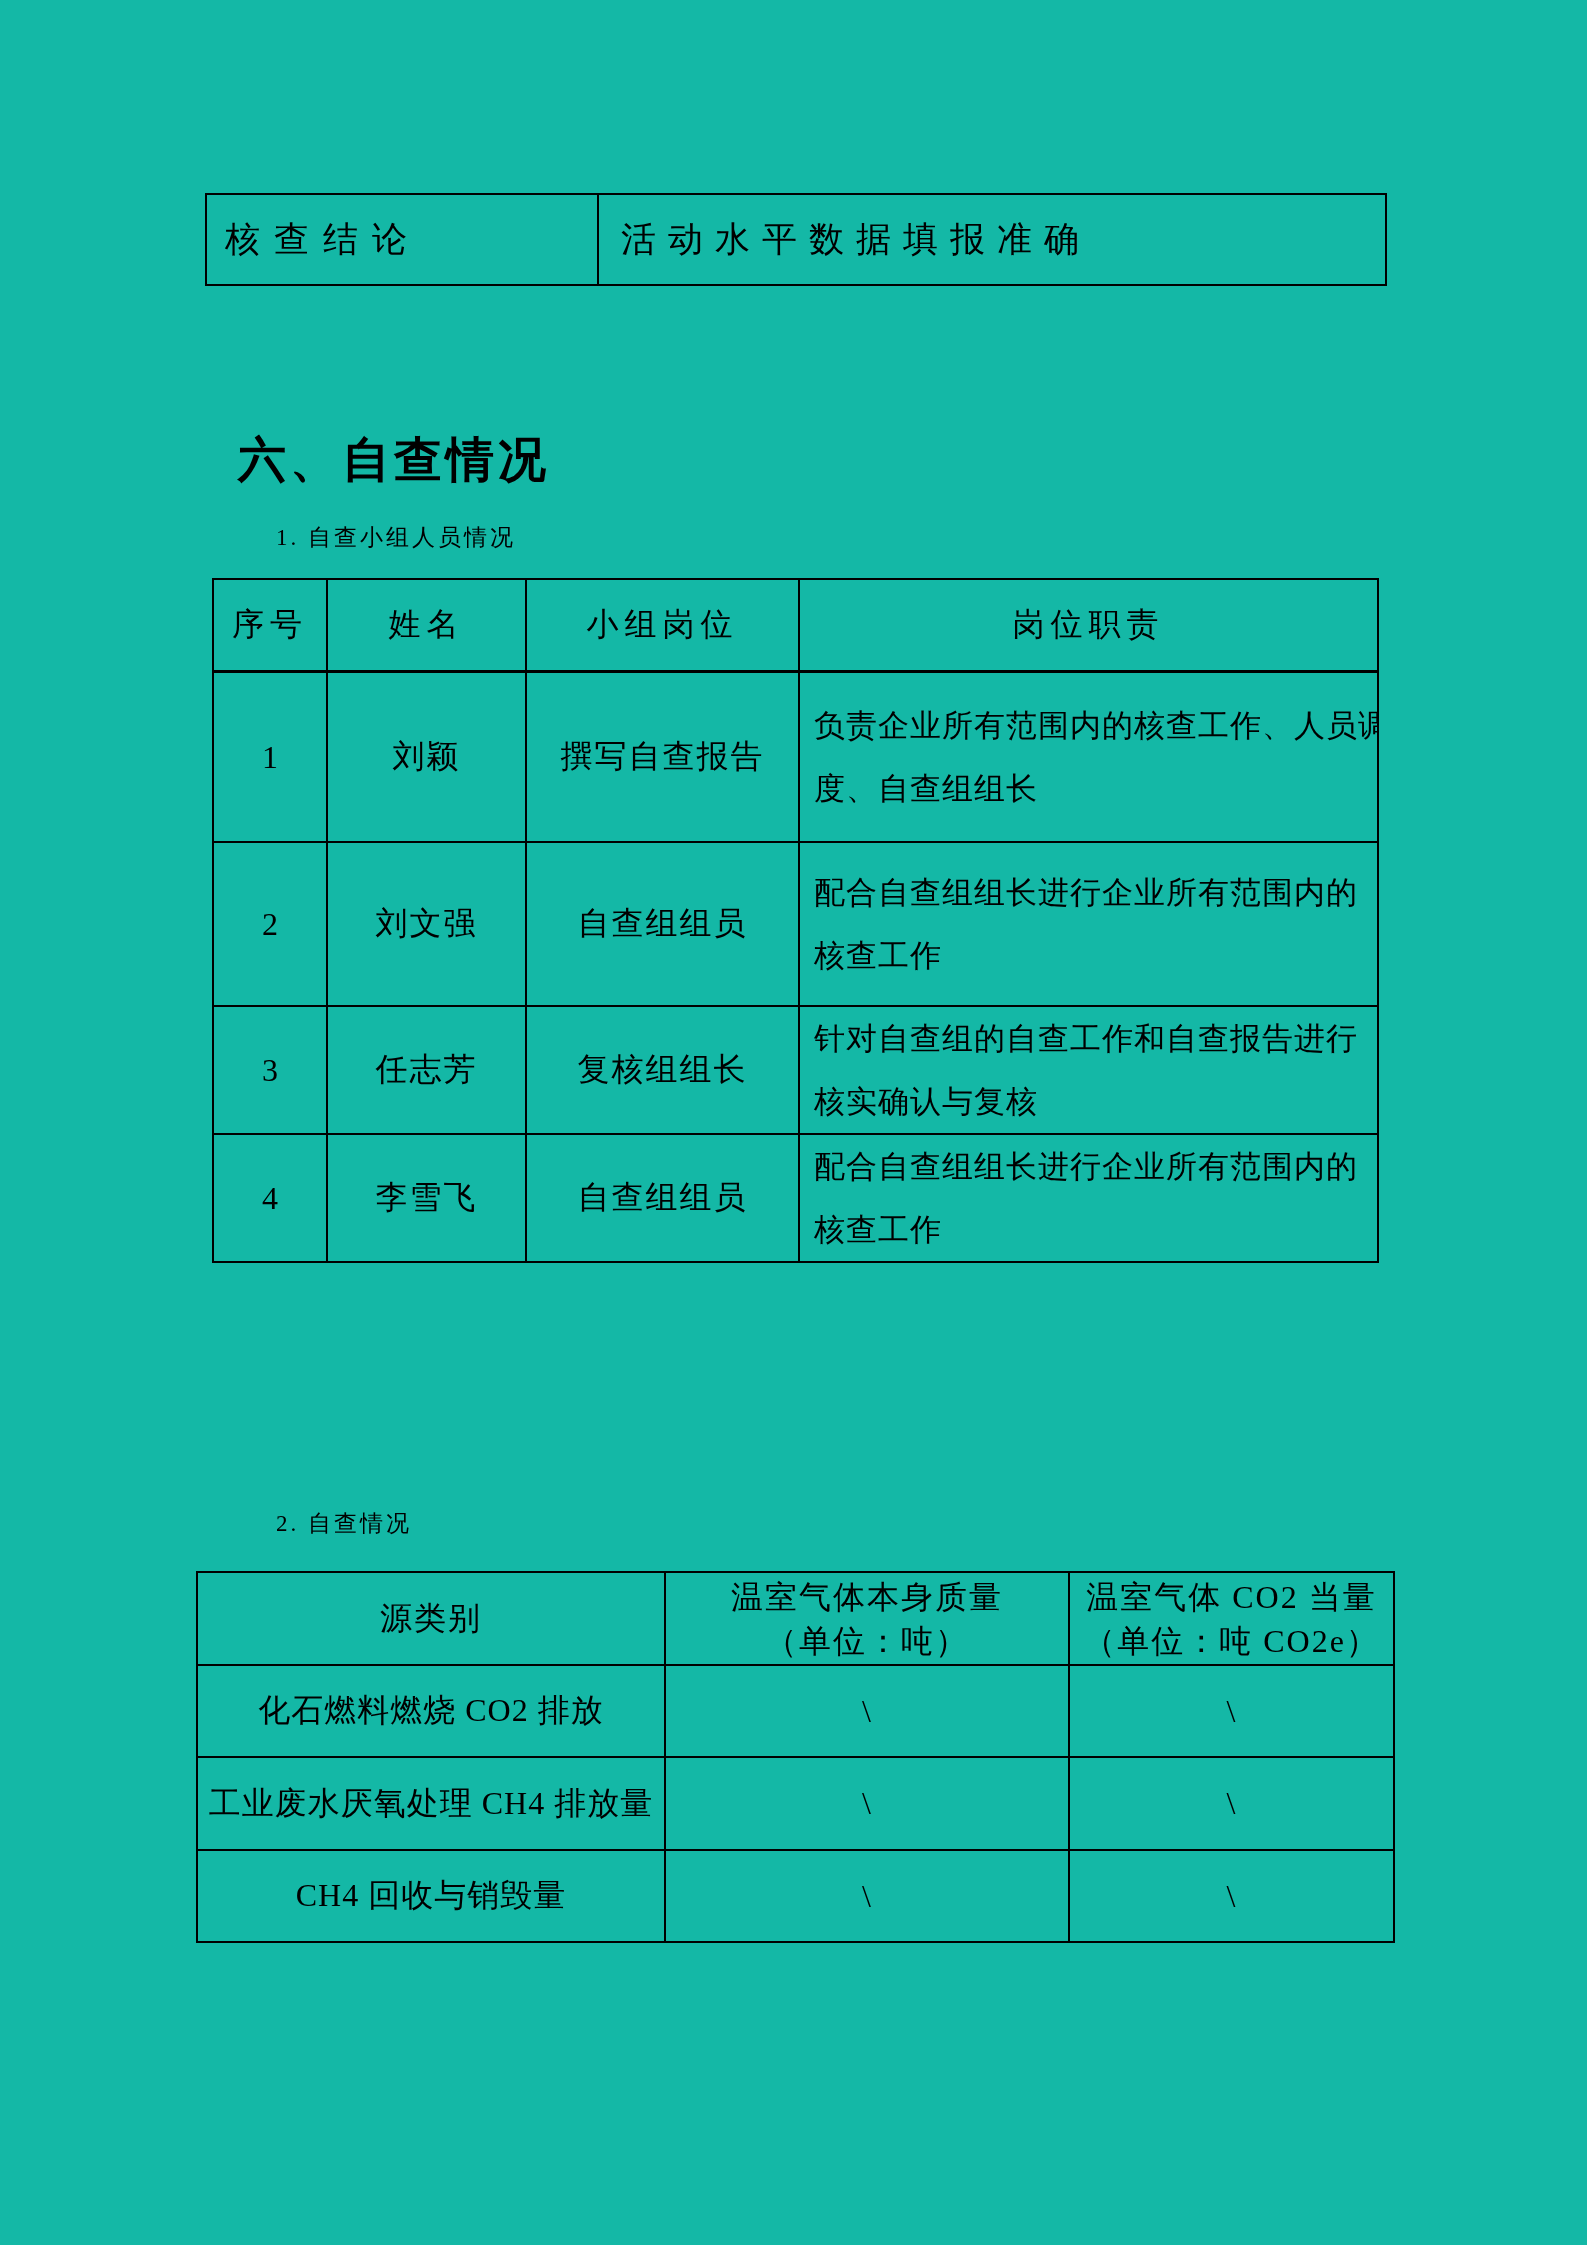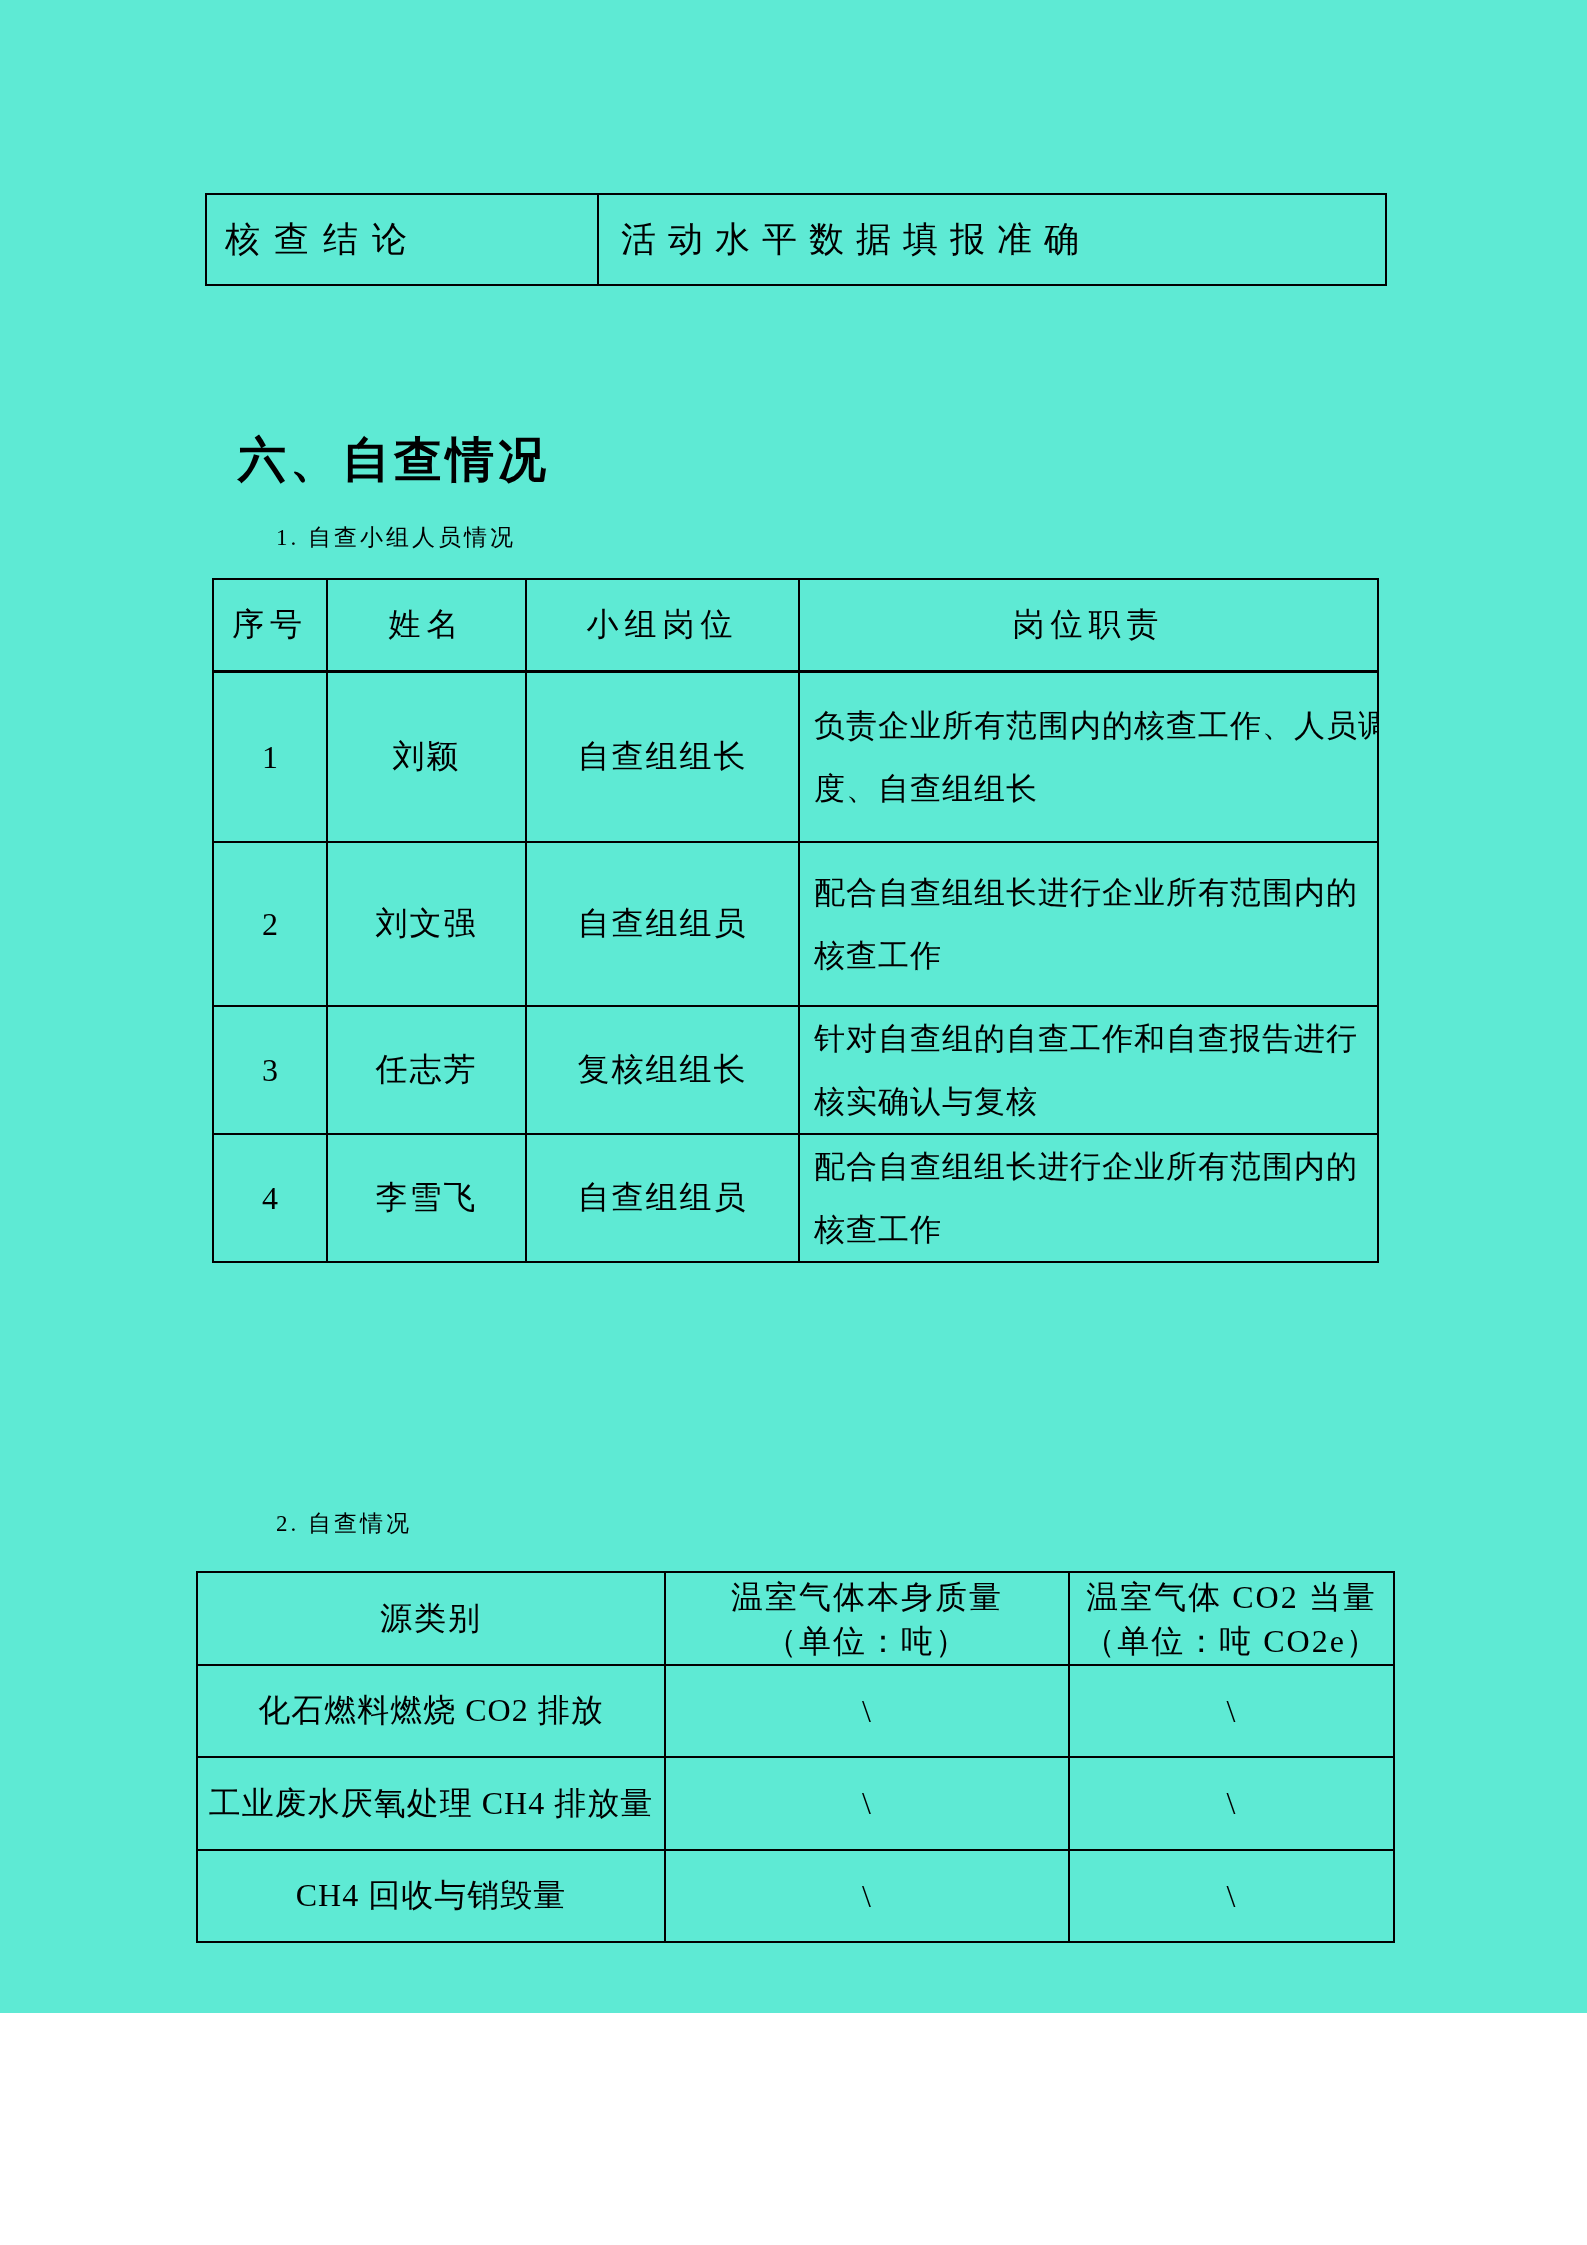--- a/index.html
+++ b/index.html
@@ -3,22 +3,22 @@
 <meta charset="utf-8">
 <style>
   html, body {
     margin: 0;
     padding: 0;
     background: #ffffff;
   }
   .page {
     position: relative;
     width: 1587px;
-    height: 2013px;
-    background: #5eead4;
+    height: 2245px;
+    background: #14b8a6;
     color: #000000;
     font-family: "Liberation Serif", "DejaVu Serif", serif;
     overflow: hidden;
   }
 
   
   table {
     border-collapse: collapse;
     table-layout: fixed;
   }
@@ -147,21 +147,21 @@
       <tr class="head-row">
         <td>序号</td>
         <td>姓名</td>
         <td>小组岗位</td>
         <td>岗位职责</td>
       </tr>
 
       <tr class="r1">
         <td class="c-no">1</td>
         <td class="c-name">刘颖</td>
-        <td class="c-role">自查组组长</td>
+        <td class="c-role">撰写自查报告</td>
         <td class="c-duty">
           <div class="duty-line">负责企业所有范围内的核查工作、人员调</div>
           <div class="duty-line">度、自查组组长</div>
         </td>
       </tr>
 
       <tr class="r2">
         <td class="c-no">2</td>
         <td class="c-name">刘文强</td>
         <td class="c-role">自查组组员</td>

